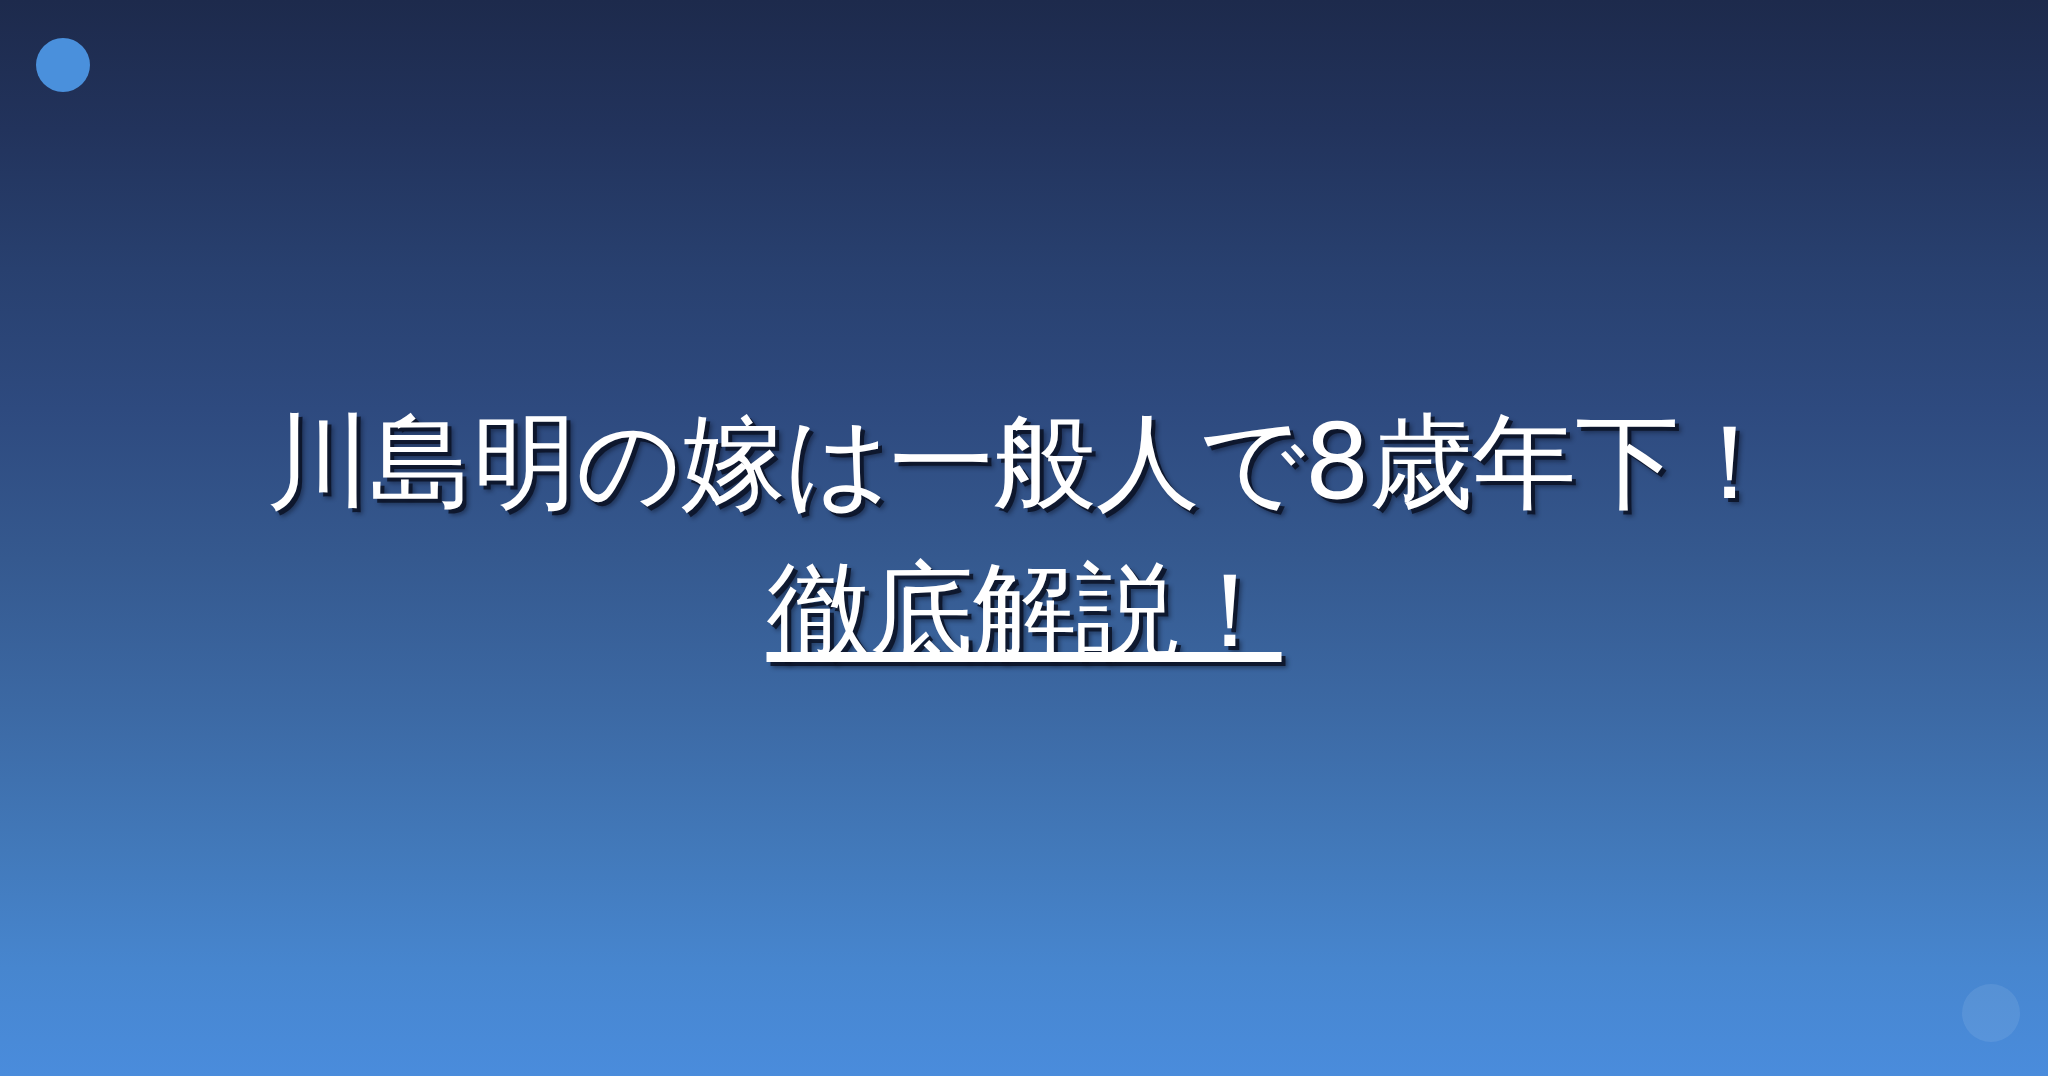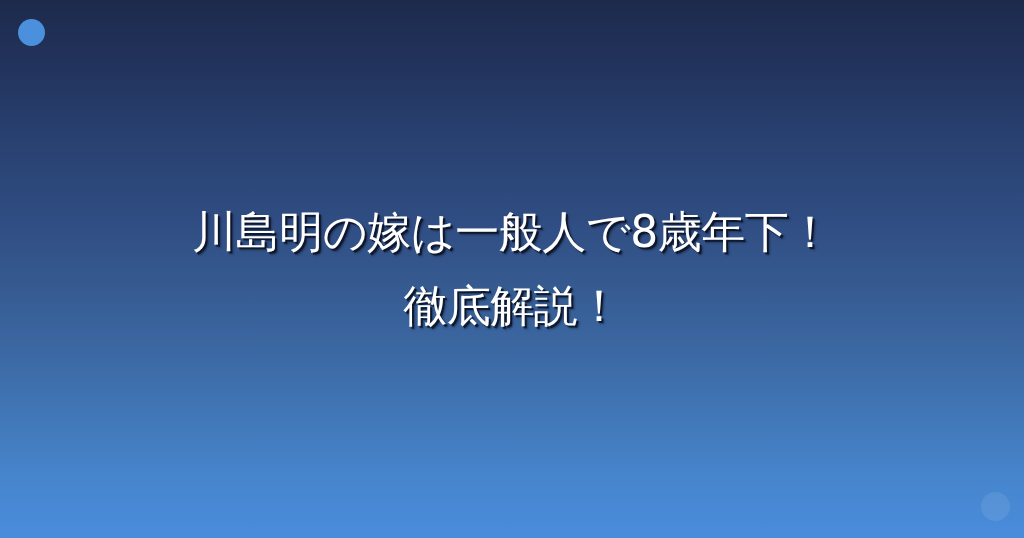--- a/index.html
+++ b/index.html
@@ -63,36 +63,37 @@
     justify-content: center;
     box-sizing: border-box;
     padding: 0 18px;
   }
 
   .title-line {
     display: block;
     width: 100%;
     text-align: center;
     color: #ffffff;
-    font-size: 44px;
+    font-size: 52px;
     line-height: 74px;
     font-weight: 400;
     letter-spacing: -0.5px;
     white-space: nowrap;
     text-shadow:
       2px 2px 0 rgba(10, 18, 36, 0.85),
       3px 3px 2px rgba(10, 18, 36, 0.45);
   }
 
   .title-line.line-2 {
     letter-spacing: -1.2px;
   }
 
   .title-line.line-3 {
     letter-spacing: -0.5px;
+    text-decoration: underline;
   }
 </style>
 </head>
 <body>
 
 <div id="canvas">
 
   <div class="deco-circle" id="circle-top-left"></div>
 
   <div class="deco-circle" id="circle-bottom-right"></div>

